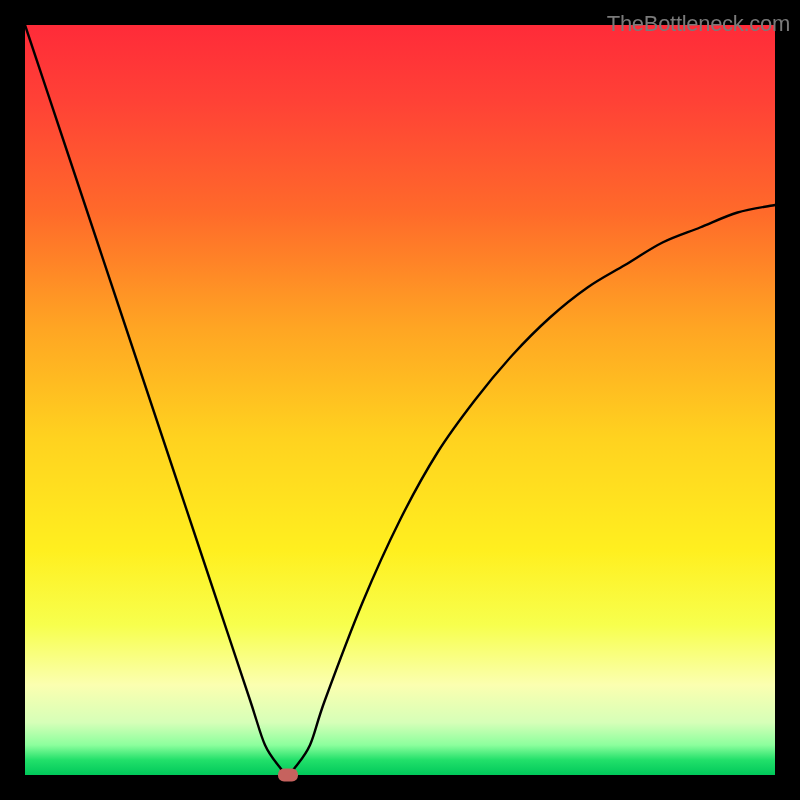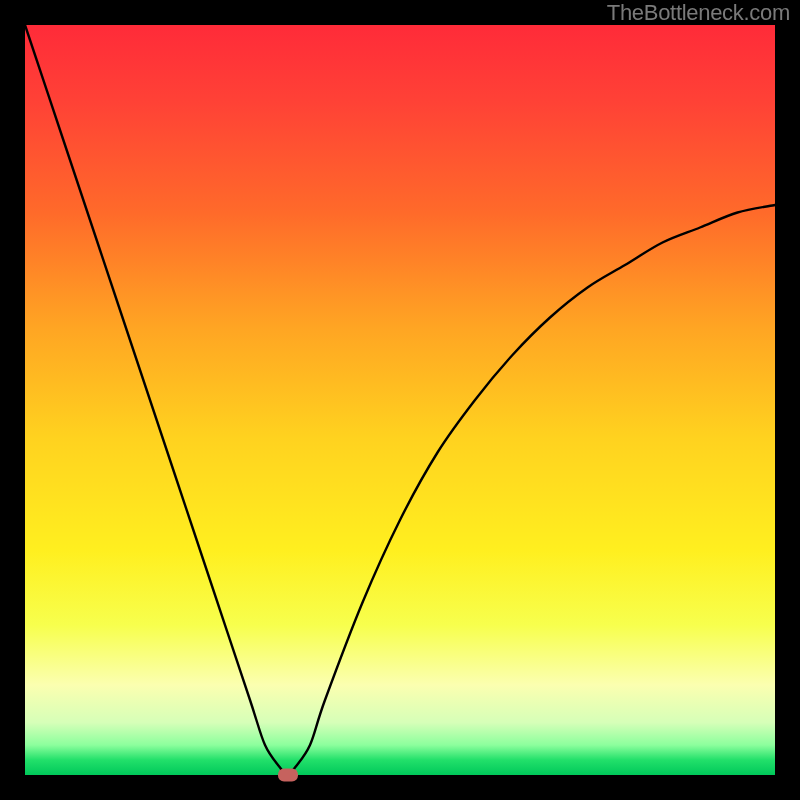--- a/index.html
+++ b/index.html
@@ -26,21 +26,21 @@
       #f7ff4d 80%,
       #fbffb0 88%,
       #d6ffb8 93%,
       #8cff9d 96%,
       #22e06a 98%,
       #00c85a 100%
     );
   }
   .attribution {
     position: absolute;
-    top: 0;
+    top: 11px;
     right: 10px;
     font-family: Arial, Helvetica, sans-serif;
     font-size: 22px;
     color: #7a7a7a;
     font-weight: 500;
     letter-spacing: -0.3px;
     z-index: 10;
   }
   svg.curve {
     position: absolute;

